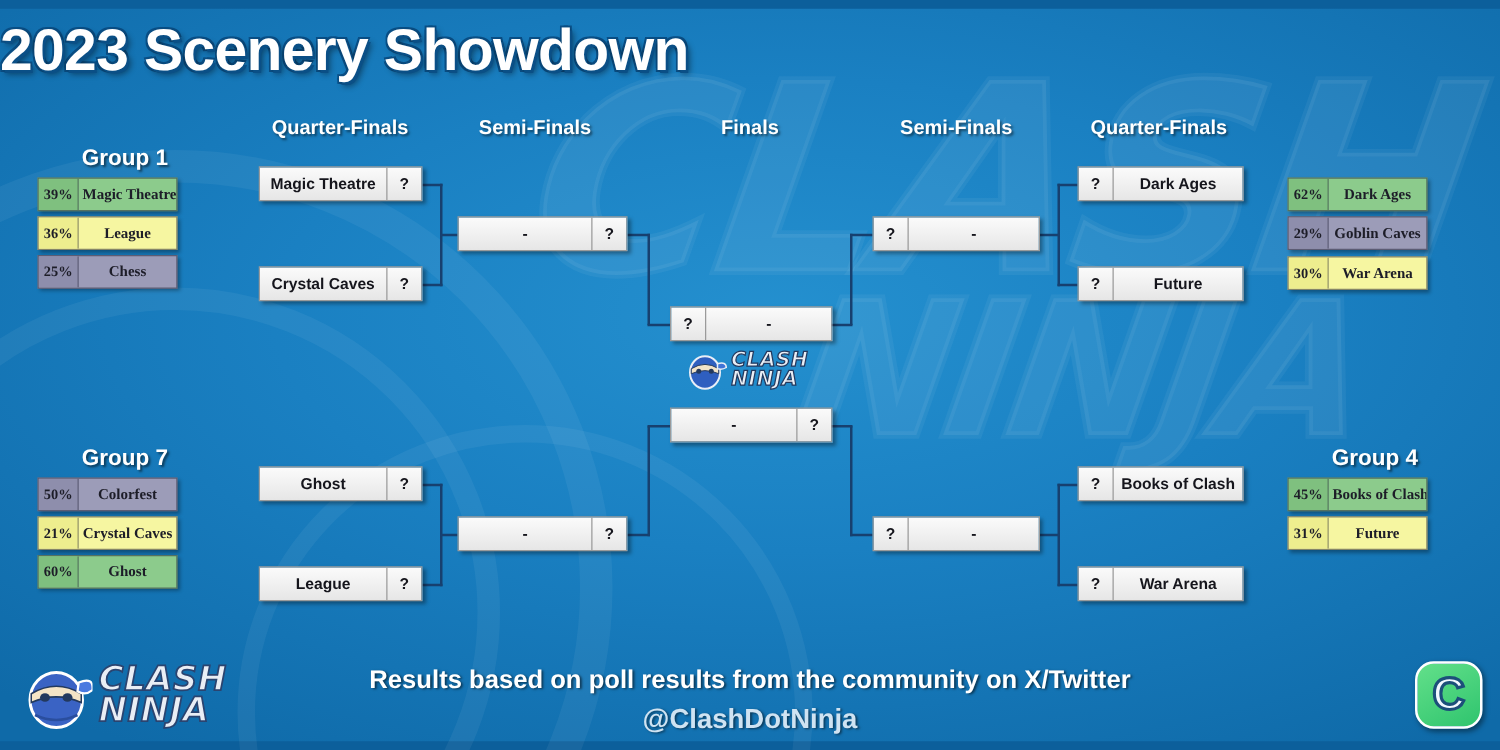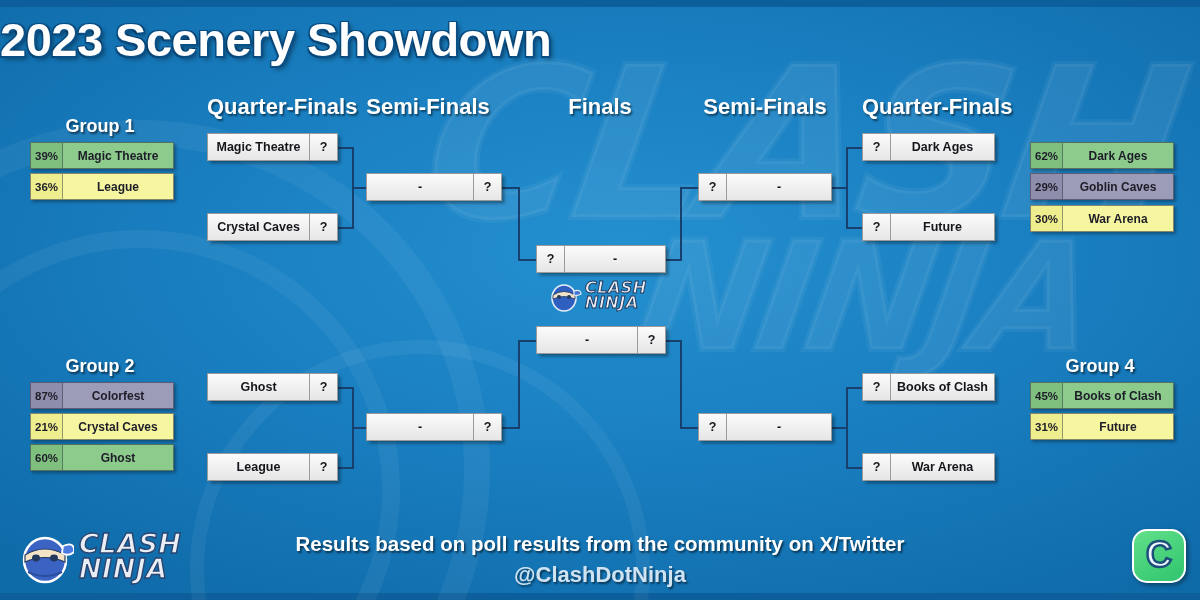--- a/index.html
+++ b/index.html
@@ -52,38 +52,39 @@
     position: absolute; top: 12px; left: 0; width: 1094px;
     text-align: left;
     font-size: 47px; font-weight: bold;
     color: #ffffff;
     letter-spacing: -0.5px;
     text-shadow: 2px 2px 0 #0a4f86, 3px 3px 5px rgba(0,0,0,0.45),
                  -1.5px -1.5px 0 #0a4f86, 1.5px -1.5px 0 #0a4f86, -1.5px 1.5px 0 #0a4f86;
   }
   .round-label {
     position: absolute; top: 94px;
-    font-size: 22px; font-weight: bold; color: #ffffff;
+    font-size: 16px; font-weight: bold; color: #ffffff;
     text-align: center; white-space: nowrap;
     text-shadow: 1.5px 1.5px 2px rgba(0,0,0,0.5);
   }
   .group-title {
     position: absolute;
     font-size: 18px; font-weight: bold; color: #ffffff;
     text-align: center; white-space: nowrap;
     text-shadow: 1.5px 1.5px 2px rgba(0,0,0,0.55);
   }
 
   
   .group-row {
     position: absolute; display: flex; align-items: stretch;
-    height: 27px; width: 144px;
+    height: 27px; width: 112px;
     border: 1px solid rgba(40,40,60,0.55);
     box-shadow: 2px 2px 3px rgba(0,0,0,0.33);
     overflow: hidden;
+    font-family: Liberation Serif, serif;
   }
   .group-row .pct {
     width: 32px; flex: 0 0 32px;
     display: flex; align-items: center; justify-content: center;
     font-size: 11.5px; font-weight: bold; color: #1d1d28;
     border-right: 1px solid rgba(40,40,60,0.45);
   }
   .group-row .nm {
     flex: 1; display: flex; align-items: center; justify-content: center;
     font-size: 12px; font-weight: bold; color: #1d1d28;
@@ -198,24 +199,28 @@
 
   <div class="group-title" style="left:30px;top:116px;width:140px">Group 1</div>
   <div class="group-row c-green" style="left:30px;top:142px">
     <div class="pct">39%</div>
     <div class="nm">Magic Theatre</div>
   </div>
   <div class="group-row c-yellow" style="left:30px;top:173px">
     <div class="pct">36%</div>
     <div class="nm">League</div>
   </div>
-
-  <div class="group-title" style="left:30px;top:356px;width:140px">Group 2</div>
+  <div class="group-row c-purple" style="left:30px;top:204px">
+    <div class="pct">25%</div>
+    <div class="nm">Chess</div>
+  </div>
+
+  <div class="group-title" style="left:30px;top:356px;width:140px">Group 7</div>
   <div class="group-row c-purple" style="left:30px;top:382px">
-    <div class="pct">87%</div>
+    <div class="pct">50%</div>
     <div class="nm">Colorfest</div>
   </div>
   <div class="group-row c-yellow" style="left:30px;top:413px">
     <div class="pct">21%</div>
     <div class="nm">Crystal Caves</div>
   </div>
   <div class="group-row c-green" style="left:30px;top:444px">
     <div class="pct">60%</div>
     <div class="nm">Ghost</div>
   </div>

